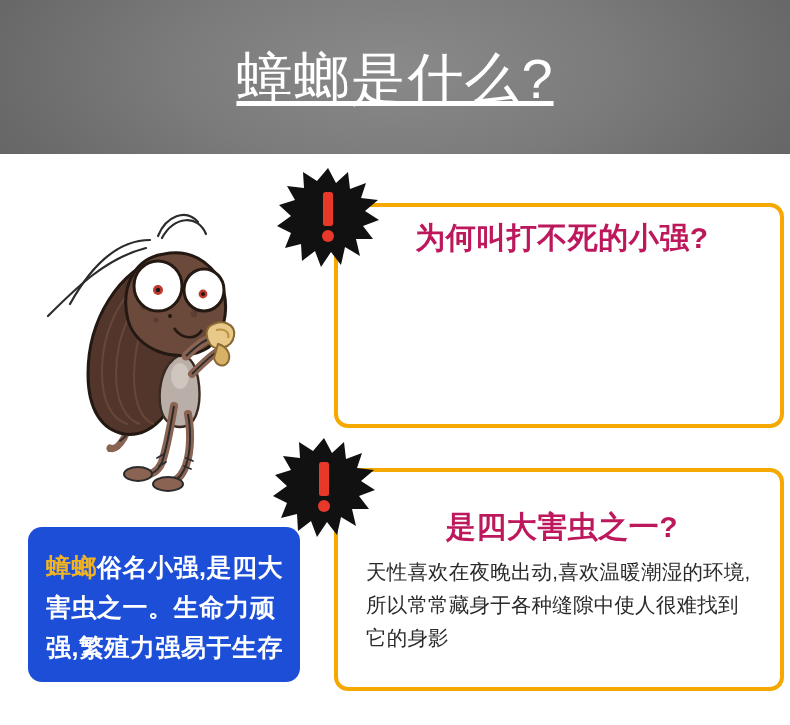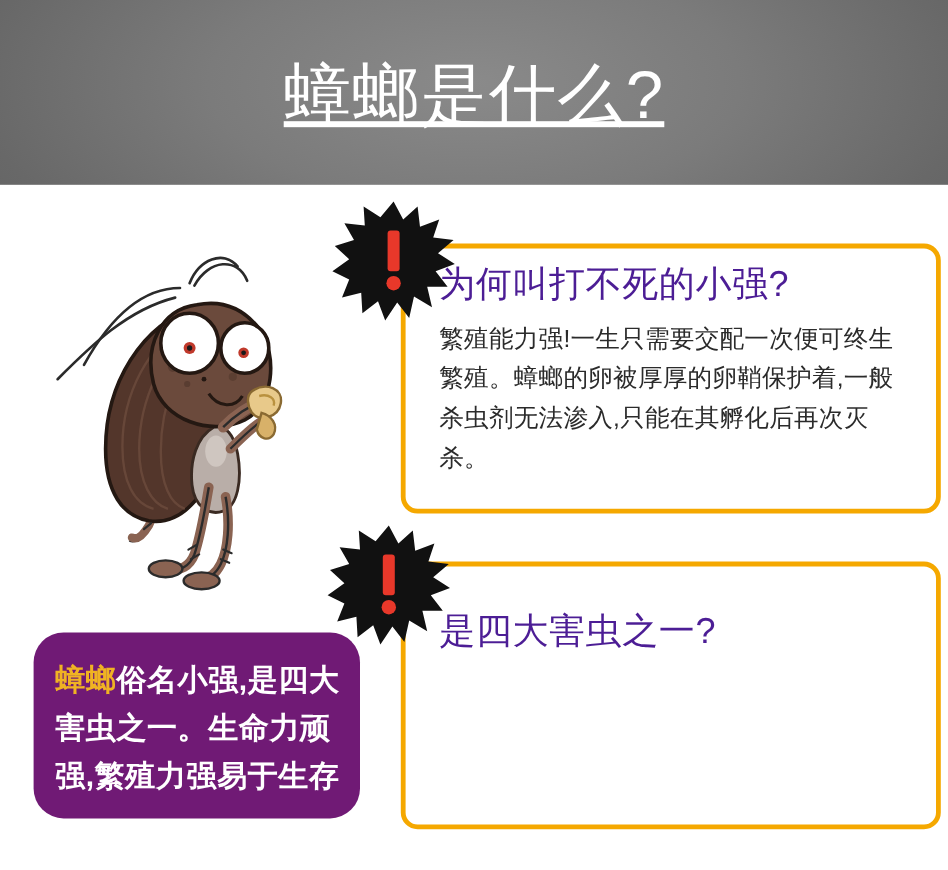--- a/index.html
+++ b/index.html
@@ -62,26 +62,27 @@
   .card-1 { left: 334px; top: 203px; width: 450px; height: 225px; }
   .card-2 { left: 334px; top: 468px; width: 450px; height: 223px; }
 
   .card-inner {
     padding: 22px 22px 10px 28px;
   }
   .card-1 .card-inner { padding-top: 14px; }
   .card-2 .card-inner { padding-top: 38px; }
 
   .card-heading {
-    color: #4c1d95;
+    color: #be185d;
     font-size: 30px;
-    font-weight: normal;
+    font-weight: bold;
     line-height: 1.15;
     margin: 0 0 10px 0;
     letter-spacing: 0.5px;
+    text-align: center;
   }
   .card-body {
     color: #2b2b2b;
     font-size: 20.5px;
     line-height: 33px;
     margin: 0;
     letter-spacing: 0.2px;
   }
 
   
@@ -94,22 +95,22 @@
   .burst-2 { left: 272px; top: 436px; }
   .burst svg { display: block; width: 100%; height: 100%; }
 
   
   .black-box {
     position: absolute;
     left: 28px;
     top: 527px;
     width: 272px;
     height: 155px;
-    background: #701a75;
-    border-radius: 25px;
+    background: #1d4ed8;
+    border-radius: 14px;
     box-sizing: border-box;
     padding: 20px 4px 16px 18px;
   }
   .black-box-text {
     font-size: 25px;
     line-height: 40px;
     font-weight: bold;
     color: #ffffff;
     letter-spacing: 0.5px;
     margin: 0;
@@ -188,35 +189,35 @@
         <path d="M140 280 l 7 3"></path>
           <path d="M138 288 l 7 3"></path>
         <path d="M80 258 l -6 5"></path>
       </g>
     </svg>
   </div>
 
   <div class="card card-1">
     <div class="card-inner">
       <div class="card-heading">为何叫打不死的小强?</div>
-      <div class="card-body">繁殖能力强!一生只需要交配一次便可终生繁殖。蟑螂的卵被厚厚的卵鞘保护着,一般杀虫剂无法渗入,只能在其孵化后再次灭杀。</div>
     </div>
   </div>
 
   <div class="burst burst-1">
     <svg viewBox="0 0 104 104" xmlns="http://www.w3.org/2000/svg">
       <path d="M52 2 L60 17 L72 6 L74 23 L90 17 L85 32 L102 34 L89 45 L103 54 L87 60 L97 73 L80 73 L84 90 L69 81 L65 99 L55 86 L45 101 L39 85 L26 95 L25 78 L9 82 L15 67 L1 60 L15 50 L3 39 L19 34 L11 20 L28 22 L27 6 L41 15 Z" fill="#111111"></path>
       <rect x="47" y="26" width="10" height="34" rx="2.5" fill="#E8382A"></rect>
       <circle cx="52" cy="70" r="6" fill="#E8382A"></circle>
     </svg>
   </div>
 
   <div class="card card-2">
     <div class="card-inner">
       <div class="card-heading">是四大害虫之一?</div>
+      <div class="card-body">天性喜欢在夜晚出动,喜欢温暖潮湿的环境,所以常常藏身于各种缝隙中使人很难找到它的身影</div>
     </div>
   </div>
 
   <div class="burst burst-2">
     <svg viewBox="0 0 104 104" xmlns="http://www.w3.org/2000/svg">
       <path d="M52 2 L60 17 L72 6 L74 23 L90 17 L85 32 L102 34 L89 45 L103 54 L87 60 L97 73 L80 73 L84 90 L69 81 L65 99 L55 86 L45 101 L39 85 L26 95 L25 78 L9 82 L15 67 L1 60 L15 50 L3 39 L19 34 L11 20 L28 22 L27 6 L41 15 Z" fill="#111111"></path>
       <rect x="47" y="26" width="10" height="34" rx="2.5" fill="#E8382A"></rect>
       <circle cx="52" cy="70" r="6" fill="#E8382A"></circle>
     </svg>
   </div>

